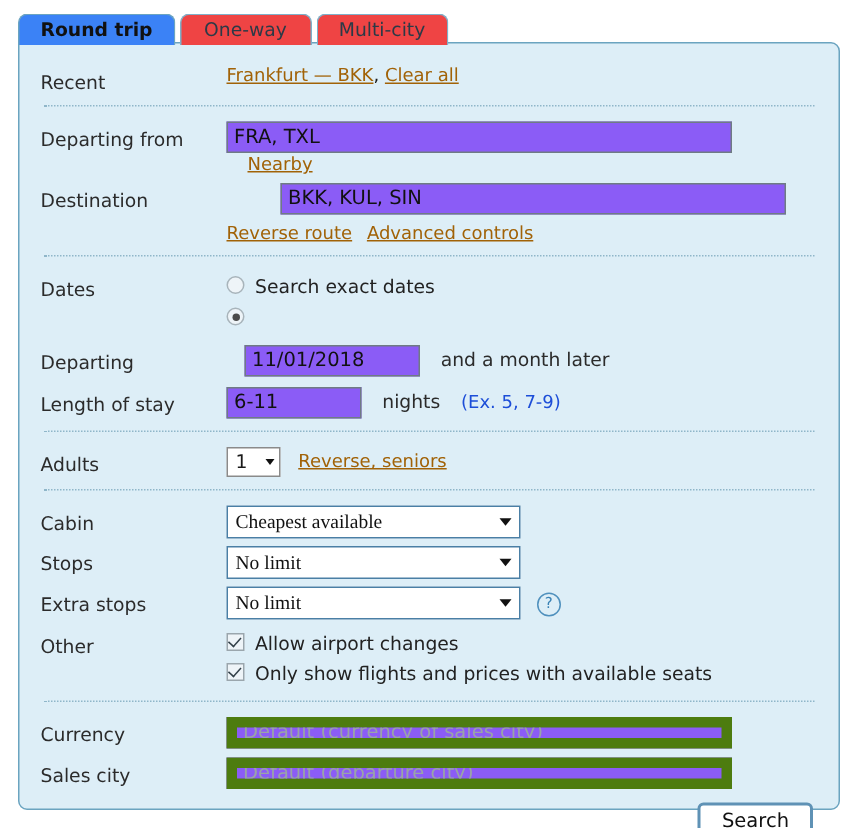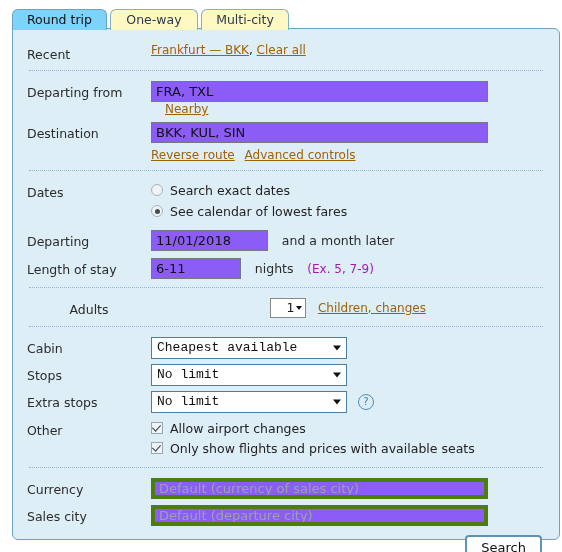--- a/index.html
+++ b/index.html
@@ -28,31 +28,31 @@
   }
   .tab {
     height: 21px;
     line-height: 20px;
     box-sizing: border-box;
     padding: 0 14px;
     margin-right: 3px;
     border: 1px solid #7fb0c9;
     border-bottom: none;
     border-radius: 6px 6px 0 0;
-    background: #fef9c3;
+    background: #ef4444;
     color: #2b3a47;
     font-size: 12.5px;
     text-align: center;
     min-width: 88px;
     cursor: pointer;
   }
   .tab.active {
-    background: #7dd3fc;
+    background: #3b82f6;
     color: #111111;
-    font-weight: normal;
+    font-weight: bold;
     border-color: #6ba4c0;
     position: relative;
     z-index: 6;
     text-align: right;
   }
 
   
   .panel {
     position: absolute;
     left: 12px;
@@ -100,34 +100,34 @@
     height: 21px;
     border: 1px solid #6f7b84;
     background: #8b5cf6;
     font-family: "DejaVu Sans", "Liberation Sans", sans-serif;
     font-size: 13px;
     color: #111;
     padding: 0 4px;
     outline: none;
   }
   .txt.wide { width: 337px; }
-  .txt.date { width: 117px; }
+  .txt.date { width: 117px; margin-left: 12px; }
   .txt.stay { width: 90px; }
   .txt.full {
     width: 337px;
-    border: 4px solid #4d7c0f;
+    border: 7px solid #4d7c0f;
   }
   .txt.full::placeholder { color: #9aa3a9; font-size: 13px; }
 
   .sel {
     box-sizing: border-box;
     height: 22px;
     border: 1px solid #4a7fa5;
     background: #ffffff;
-    font-family: Liberation Mono, monospace;
+    font-family: Liberation Serif, serif;
     font-size: 13px;
     color: #111;
     padding: 0 18px 0 5px;
     position: relative;
     display: inline-block;
     line-height: 20px;
     cursor: pointer;
   }
   .sel .arrow {
     position: absolute;
@@ -229,21 +229,21 @@
     color: #3a82b5;
     font-size: 10px;
     line-height: 13px;
     text-align: center;
     margin-left: 7px;
     vertical-align: middle;
     cursor: pointer;
     font-family: "DejaVu Sans", "Liberation Sans", sans-serif;
   }
 
-  .muted { color: #a21caf; font-size: 12px; }
+  .muted { color: #1d4ed8; font-size: 12px; }
   .inline-note { font-size: 12.5px; color: #2b2b2b; margin-left: 10px; }
 
   .btn-search {
     box-sizing: border-box;
     height: 24px;
     padding: 0 14px;
     background: #ffffff;
     border: 2px solid #5f92b5;
     border-radius: 4px;
     font-family: "DejaVu Sans", "Liberation Sans", sans-serif;
@@ -286,21 +286,21 @@
   <div class="sep"></div>
 
   <div class="row" style="padding-top:2px;">
     <div class="label">Departing from</div>
     <div class="field">
       <input class="txt wide" type="text" value="FRA, TXL" style="">
       <a class="lnk" style="margin-left:14px;">Nearby</a>
     </div>
   </div>
 
-  <div class="row" style="padding-top:6px;">
+  <div class="row" style="padding-top:6px;gap:36px;">
     <div class="label">Destination</div>
     <div class="field">
       <input class="txt wide" type="text" value="BKK, KUL, SIN" style="">
     </div>
   </div>
 
   <div class="row" style="padding-top:5px;">
     <div class="label"></div>
     <div class="field">
       <a class="lnk">Reverse route</a>
@@ -312,21 +312,20 @@
 
   <div class="row" style="padding-top:2px;">
     <div class="label">Dates</div>
     <div class="field">
       <div class="radio-line">
         <span class="radio"></span>
         <span class="radio-text">Search exact dates</span>
       </div>
       <div class="radio-line">
         <span class="radio on"></span>
-        <span class="radio-text">See calendar of lowest fares</span>
       </div>
     </div>
   </div>
 
   <div class="row" style="padding-top:7px;">
     <div class="label">Departing</div>
     <div class="field">
       <input class="txt date" type="text" value="11/01/2018" style="">
       <span class="inline-note">and a month later</span>
     </div>
@@ -336,28 +335,28 @@
     <div class="label">Length of stay</div>
     <div class="field">
       <input class="txt stay" type="text" value="6-11" style="">
       <span class="inline-note">nights</span>
       <span class="muted" style="margin-left:10px;">(Ex. 5, 7-9)</span>
     </div>
   </div>
 
   <div class="sep"></div>
 
-  <div class="row" style="padding-top:2px;text-align:center;">
+  <div class="row" style="padding-top:2px;">
     <div class="label">Adults</div>
     <div class="field">
       <span class="sel-small">
         <span>1</span>
         <span class="arrow"></span>
       </span>
-      <a class="lnk" style="margin-left:8px;">Children, changes</a>
+      <a class="lnk" style="margin-left:8px;">Reverse, seniors</a>
     </div>
   </div>
 
   <div class="sep"></div>
 
   <div class="row" style="padding-top:2px;">
     <div class="label">Cabin</div>
     <div class="field">
       <span class="sel w200">
         <span>Cheapest available</span>

